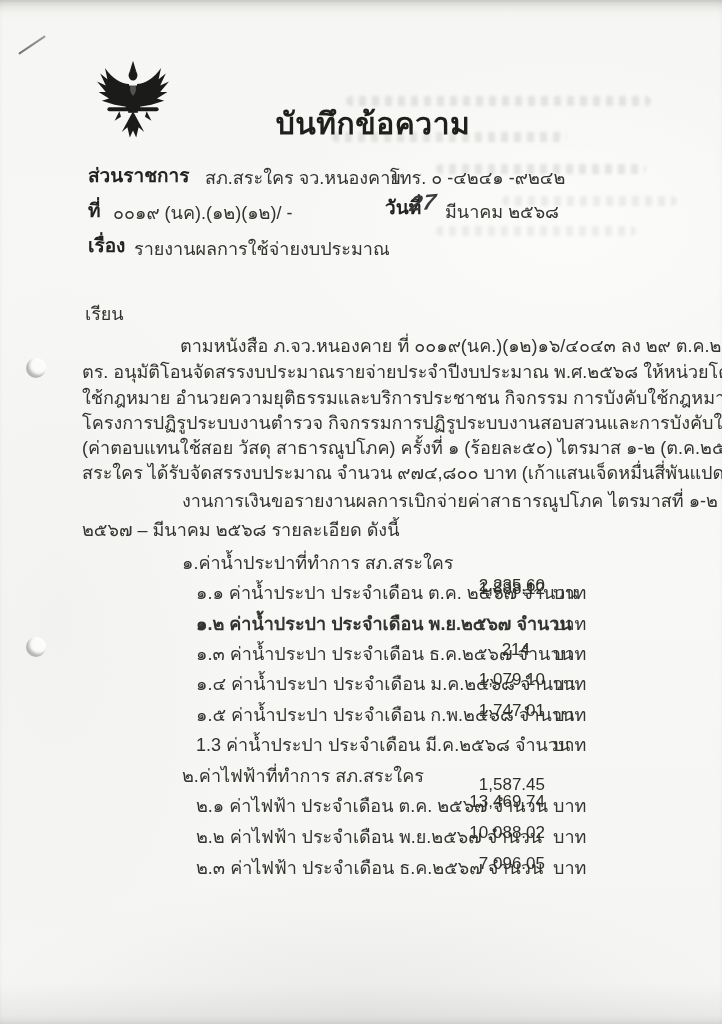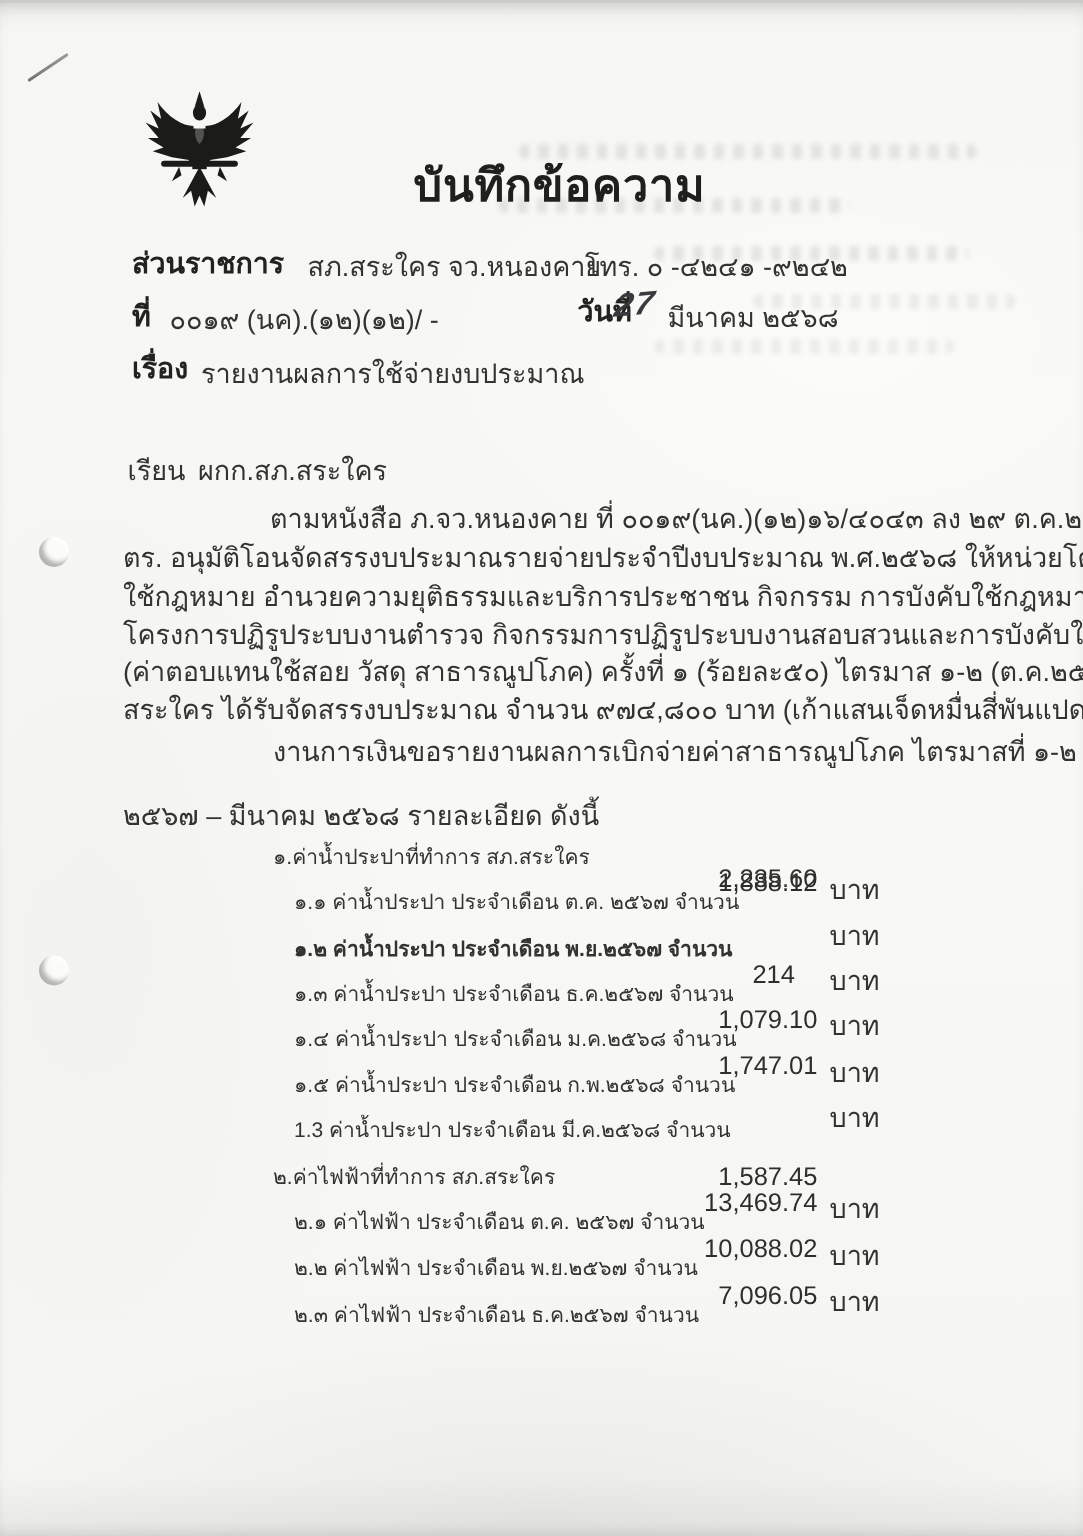--- a/index.html
+++ b/index.html
@@ -19,21 +19,21 @@
   }
   .abs{position:absolute;white-space:nowrap;}
   .lbl{font-weight:bold;font-size:19px;color:#222220;}
   .val{font-size:18px;color:#33332f;}
   .title{
     left:0;top:100px;width:722px;text-align:center;
     font-size:30px;font-weight:bold;color:#1f1f1c;letter-spacing:.5px;
     transform:translateX(12px);
   }
   .bodyline{font-size:18px;color:#33332f;line-height:1;}
-  .rowline{font-size:14px;color:#33332f;margin-top:12px;}
+  .rowline{font-size:18px;color:#33332f;}
   .amount{font-size:17px;text-align:right;width:125px;left:420px;color:#2e2e2a;}
   .unit{left:553px;font-size:18px;color:#33332f;}
   .ghost{
     position:absolute;height:10px;border-radius:5px;
     background:repeating-linear-gradient(90deg, rgba(135,135,130,.42) 0 7px, rgba(135,135,130,0) 7px 13px);
     filter:blur(1.8px);opacity:.45;
   }
   .punch{
     position:absolute;width:20px;height:20px;border-radius:50%;
     background:#fbfbf9;
@@ -94,31 +94,30 @@
   <div class="abs lbl" style="left:88px;top:195px;">ที่</div>
   <div class="abs val" style="left:113px;top:198px;">๐๐๑๙ (นค).(๑๒)(๑๒)/ -</div>
   <div class="abs lbl" style="left:385px;top:192px;">วันที่</div>
   <div class="abs handwrite" style="left:410px;top:190px;">27</div>
   <div class="abs val" style="left:445px;top:197px;">มีนาคม ๒๕๖๘</div>
 
   <div class="abs lbl" style="left:88px;top:230px;">เรื่อง</div>
   <div class="abs val" style="left:134px;top:234px;">รายงานผลการใช้จ่ายงบประมาณ</div>
 
   <div class="abs val" style="left:85px;top:299px;">เรียน</div>
-  <div class="abs val" style="left:132px;top:299px;">ผกก.สภ.สระใคร</div>
 
   <div class="abs bodyline" style="left:180px;top:337px;">ตามหนังสือ ภ.จว.หนองคาย ที่ ๐๐๑๙(นค.)(๑๒)๑๖/๔๐๔๓ ลง ๒๙ ต.ค.๒๕๖๗ เรื่อง แจ้ง</div>
   <div class="abs bodyline" style="left:82px;top:363px;">ตร. อนุมัติโอนจัดสรรงบประมาณรายจ่ายประจำปีงบประมาณ พ.ศ.๒๕๖๘ ให้หน่วยโดยตรง โครงการการบังคับ</div>
   <div class="abs bodyline" style="left:82px;top:389px;">ใช้กฎหมาย อำนวยความยุติธรรมและบริการประชาชน กิจกรรม การบังคับใช้กฎหมายและบริการประชาชน</div>
   <div class="abs bodyline" style="left:82px;top:414px;">โครงการปฏิรูประบบงานตำรวจ กิจกรรมการปฏิรูประบบงานสอบสวนและการบังคับใช้กฎหมาย งบดำเนินงาน</div>
   <div class="abs bodyline" style="left:82px;top:439px;">(ค่าตอบแทนใช้สอย วัสดุ สาธารณูปโภค) ครั้งที่ ๑ (ร้อยละ๕๐) ไตรมาส ๑-๒  (ต.ค.๒๕๖๗-มี.ค.๒๕๖๘) และสภ.</div>
   <div class="abs bodyline" style="left:82px;top:464px;">สระใคร ได้รับจัดสรรงบประมาณ จำนวน ๙๗๔,๘๐๐ บาท (เก้าแสนเจ็ดหมื่นสี่พันแปดร้อยบาทถ้วน)</div>
 
   <div class="abs bodyline" style="left:182px;top:492px;">งานการเงินขอรายงานผลการเบิกจ่ายค่าสาธารณูปโภค ไตรมาสที่ ๑-๒ ห้วงเดือน ตุลาคม</div>
-  <div class="abs bodyline" style="left:82px;top:535px;">๒๕๖๗ – มีนาคม ๒๕๖๘  รายละเอียด ดังนี้</div>
+  <div class="abs bodyline" style="left:82px;top:521px;">๒๕๖๗ – มีนาคม ๒๕๖๘  รายละเอียด ดังนี้</div>
 
   <div class="abs rowline" style="left:182px;top:548px;">๑.ค่าน้ำประปาที่ทำการ สภ.สระใคร</div>
 
   <div>
     <div class="abs rowline" style="left:196px;top:578px;">๑.๑ ค่าน้ำประปา ประจำเดือน ต.ค. ๒๕๖๗ จำนวน</div>
     <div class="abs amount" style="top:579px;">1,888.12</div>
     <div class="abs unit" style="top:578px;">บาท</div>
   </div>
   <div>
     <div class="abs rowline" style="left:196px;top:609px;font-weight:bold;">๑.๒ ค่าน้ำประปา ประจำเดือน พ.ย.๒๕๖๗  จำนวน</div>

